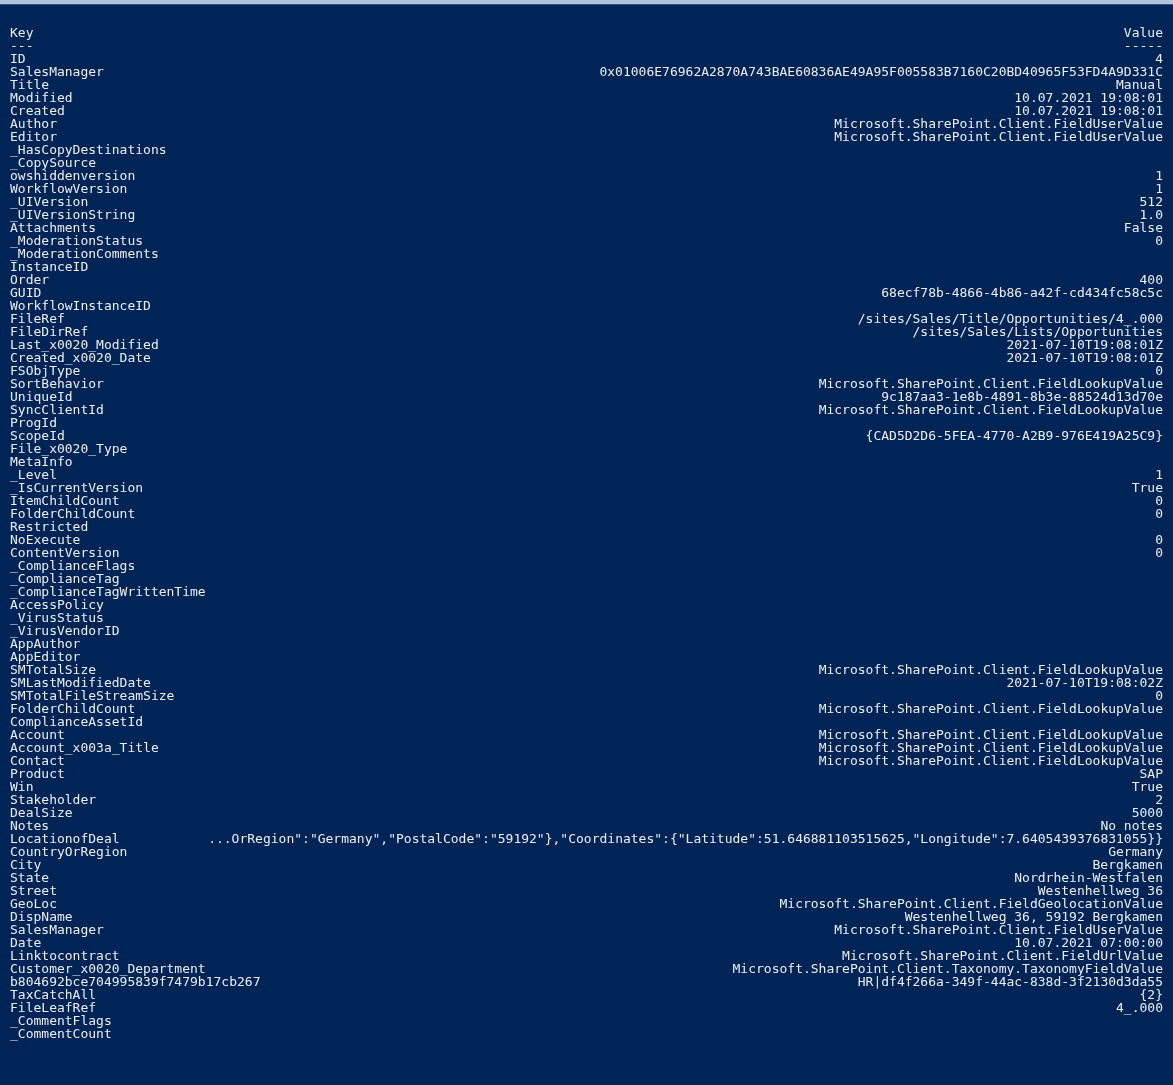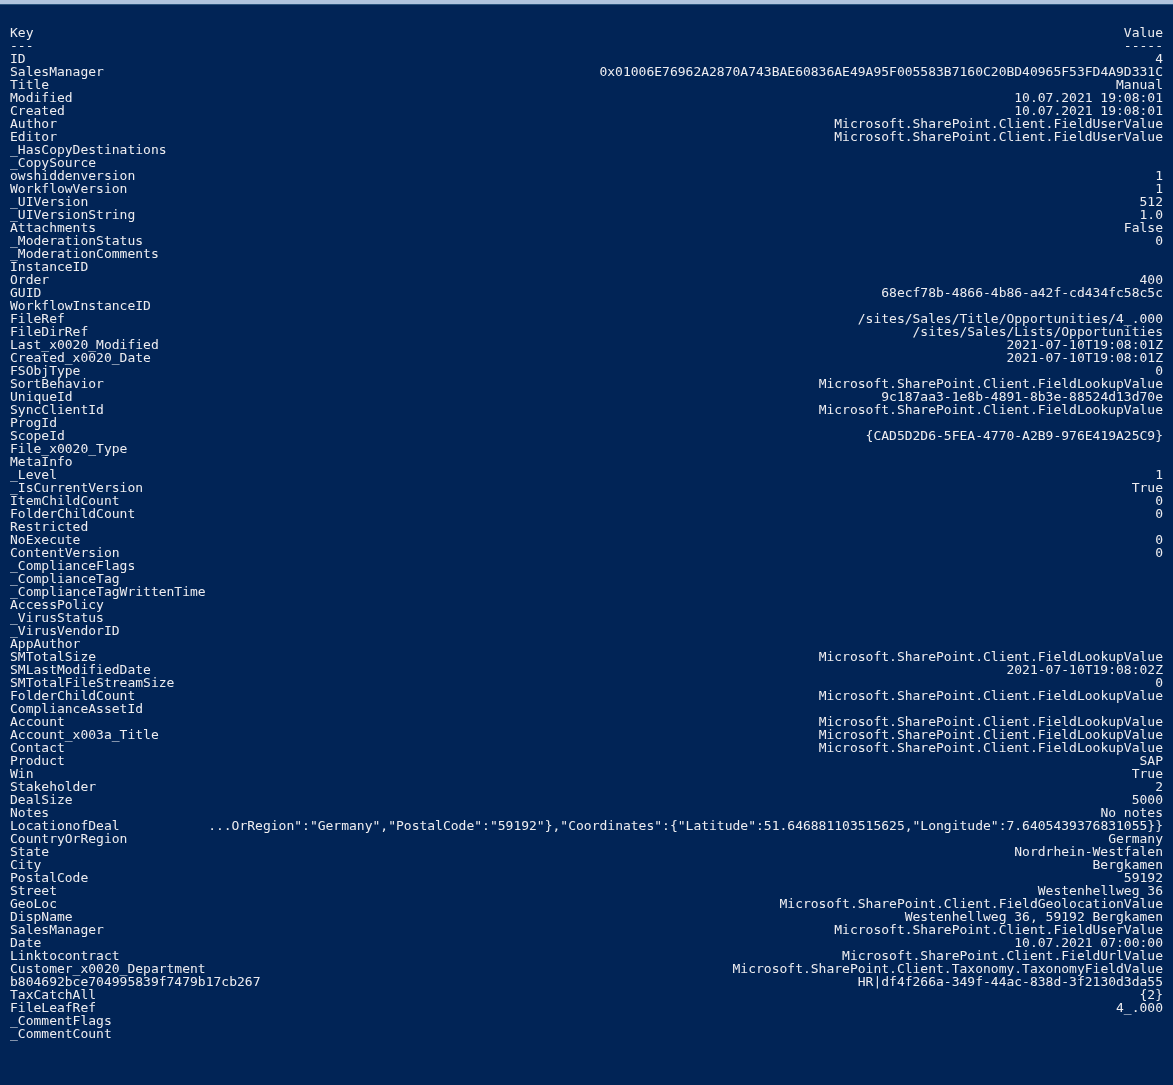--- a/index.html
+++ b/index.html
@@ -93,38 +93,38 @@
       <div class="row"><span class="key">Restricted</span><span class="val"></span></div>
       <div class="row"><span class="key">NoExecute</span><span class="val">0</span></div>
       <div class="row"><span class="key">ContentVersion</span><span class="val">0</span></div>
       <div class="row"><span class="key">_ComplianceFlags</span><span class="val"></span></div>
       <div class="row"><span class="key">_ComplianceTag</span><span class="val"></span></div>
       <div class="row"><span class="key">_ComplianceTagWrittenTime</span><span class="val"></span></div>
       <div class="row"><span class="key">AccessPolicy</span><span class="val"></span></div>
       <div class="row"><span class="key">_VirusStatus</span><span class="val"></span></div>
       <div class="row"><span class="key">_VirusVendorID</span><span class="val"></span></div>
       <div class="row"><span class="key">AppAuthor</span><span class="val"></span></div>
+      <div class="row"><span class="key">AppEditor</span><span class="val"></span></div>
       <div class="row"><span class="key">SMTotalSize</span><span class="val">Microsoft.SharePoint.Client.FieldLookupValue</span></div>
       <div class="row"><span class="key">SMLastModifiedDate</span><span class="val">2021-07-10T19:08:02Z</span></div>
       <div class="row"><span class="key">SMTotalFileStreamSize</span><span class="val">0</span></div>
       <div class="row"><span class="key">FolderChildCount</span><span class="val">Microsoft.SharePoint.Client.FieldLookupValue</span></div>
       <div class="row"><span class="key">ComplianceAssetId</span><span class="val"></span></div>
       <div class="row"><span class="key">Account</span><span class="val">Microsoft.SharePoint.Client.FieldLookupValue</span></div>
       <div class="row"><span class="key">Account_x003a_Title</span><span class="val">Microsoft.SharePoint.Client.FieldLookupValue</span></div>
       <div class="row"><span class="key">Contact</span><span class="val">Microsoft.SharePoint.Client.FieldLookupValue</span></div>
       <div class="row"><span class="key">Product</span><span class="val">SAP</span></div>
       <div class="row"><span class="key">Win</span><span class="val">True</span></div>
       <div class="row"><span class="key">Stakeholder</span><span class="val">2</span></div>
       <div class="row"><span class="key">DealSize</span><span class="val">5000</span></div>
       <div class="row"><span class="key">Notes</span><span class="val">No notes</span></div>
       <div class="row"><span class="key">LocationofDeal</span><span class="val">...OrRegion":"Germany","PostalCode":"59192"},"Coordinates":{"Latitude":51.646881103515625,"Longitude":7.6405439376831055}}</span></div>
       <div class="row"><span class="key">CountryOrRegion</span><span class="val">Germany</span></div>
+      <div class="row"><span class="key">City</span><span class="val">Bergkamen</span></div>
       <div class="row"><span class="key">State</span><span class="val">Nordrhein-Westfalen</span></div>
-      <div class="row"><span class="key">City</span><span class="val">Bergkamen</span></div>
-      <div class="row"><span class="key">PostalCode</span><span class="val">59192</span></div>
       <div class="row"><span class="key">Street</span><span class="val">Westenhellweg 36</span></div>
       <div class="row"><span class="key">GeoLoc</span><span class="val">Microsoft.SharePoint.Client.FieldGeolocationValue</span></div>
       <div class="row"><span class="key">DispName</span><span class="val">Westenhellweg 36, 59192 Bergkamen</span></div>
       <div class="row"><span class="key">SalesManager</span><span class="val">Microsoft.SharePoint.Client.FieldUserValue</span></div>
       <div class="row"><span class="key">Date</span><span class="val">10.07.2021 07:00:00</span></div>
       <div class="row"><span class="key">Linktocontract</span><span class="val">Microsoft.SharePoint.Client.FieldUrlValue</span></div>
       <div class="row"><span class="key">Customer_x0020_Department</span><span class="val">Microsoft.SharePoint.Client.Taxonomy.TaxonomyFieldValue</span></div>
       <div class="row"><span class="key">b804692bce704995839f7479b17cb267</span><span class="val">HR|df4f266a-349f-44ac-838d-3f2130d3da55</span></div>
       <div class="row"><span class="key">TaxCatchAll</span><span class="val">{2}</span></div>
       <div class="row"><span class="key">FileLeafRef</span><span class="val">4_.000</span></div>

